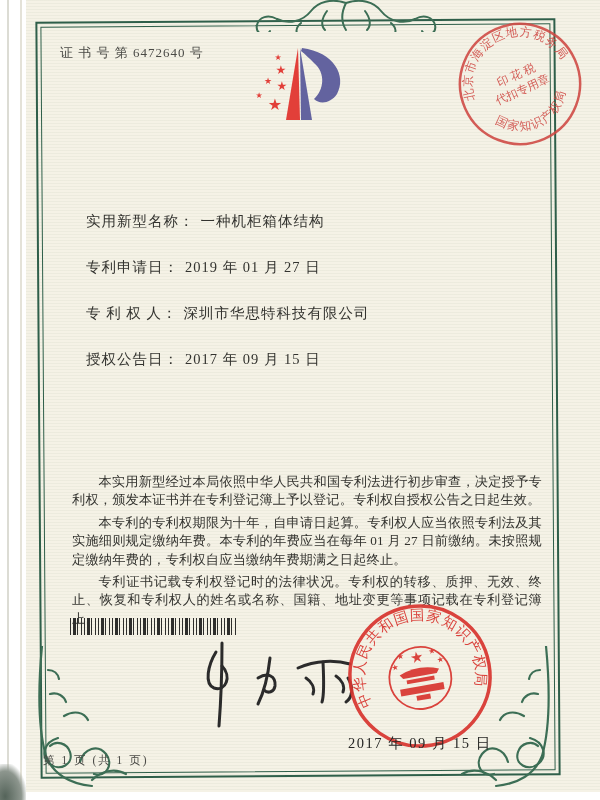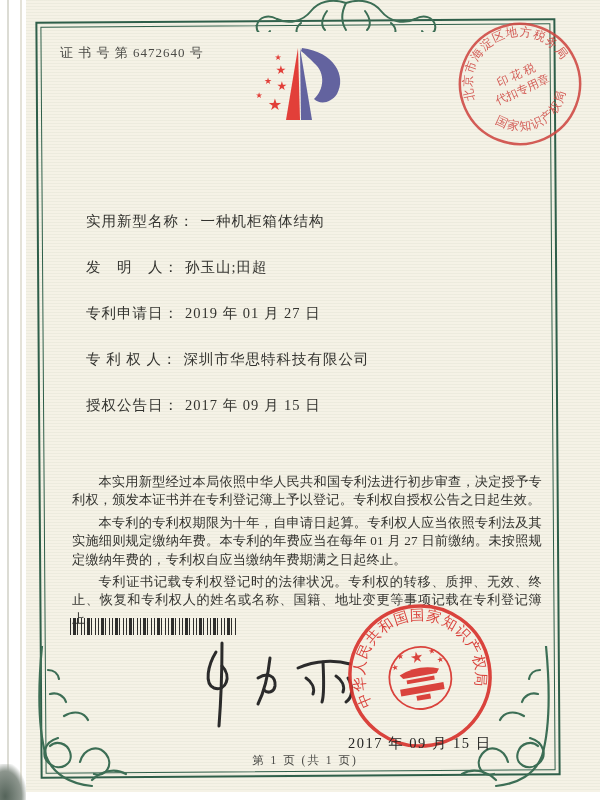--- a/index.html
+++ b/index.html
@@ -32,21 +32,21 @@
            background:repeating-linear-gradient(90deg,
              #2e2e2c 0 1.5px,rgba(0,0,0,0) 1.5px 3px,
              #2e2e2c 3px 6px,rgba(0,0,0,0) 6px 7px,
              #2e2e2c 7px 8px,rgba(0,0,0,0) 8px 11px,
              #2e2e2c 11px 12.5px,rgba(0,0,0,0) 12.5px 14px);}
   .signer{position:absolute;left:66px;top:676px;font-family:"Liberation Sans","DejaVu Sans",sans-serif;
           font-size:15.5px;color:#222;line-height:31px;font-weight:500;letter-spacing:2px;}
   .signature{position:absolute;left:152px;top:638px;}
   .office-seal{position:absolute;left:314px;top:596px;transform:rotate(-10deg);opacity:.92;}
   .issue-date{position:absolute;left:322px;top:734px;font-size:14.5px;color:#262624;letter-spacing:1.5px;}
-  .footer{position:absolute;left:17px;width:508px;top:753px;text-align:center;font-size:11.5px;color:#4a4a46;letter-spacing:2px;margin-left:8px;}
+  .footer{position:absolute;left:17px;width:508px;top:753px;text-align:left;font-size:11.5px;color:#4a4a46;letter-spacing:2px;}
   .tax-stamp{position:absolute;left:424px;top:14px;transform:rotate(-24deg);opacity:.88;}
   .orn{position:absolute;}
   .orn-top{left:205px;top:-4px;}
   .orn-bl{left:2px;top:646px;}
   .orn-br{left:414px;top:646px;transform:scaleX(-1);}
   svg{display:block;}
 </style>
 </head>
 <body>
 
@@ -115,23 +115,20 @@
     <text x="70" y="64" text-anchor="middle" fill="#cf4843" font-size="11.5">印 花 税</text>
     <text x="70" y="80" text-anchor="middle" fill="#cf4843" font-size="11.5">代扣专用章</text>
   </svg>
 
 
   <div class="fields">
     <div class="field-row">
       <span class="lab">实用新型名称：</span><span class="val">一种机柜箱体结构</span>
     </div>
     <div class="field-row">
-      <span class="lab">发　明　人：</span><span class="val">孙玉山;田超</span>
-    </div>
-    <div class="field-row">
       <span class="lab">专利申请日：</span><span class="val">2019 年 01 月 27 日</span>
     </div>
     <div class="field-row">
       <span class="lab">专 利 权 人：</span><span class="val">深圳市华思特科技有限公司</span>
     </div>
     <div class="field-row">
       <span class="lab">授权公告日：</span><span class="val">2017 年 09 月 15 日</span>
     </div>
   </div>
 

